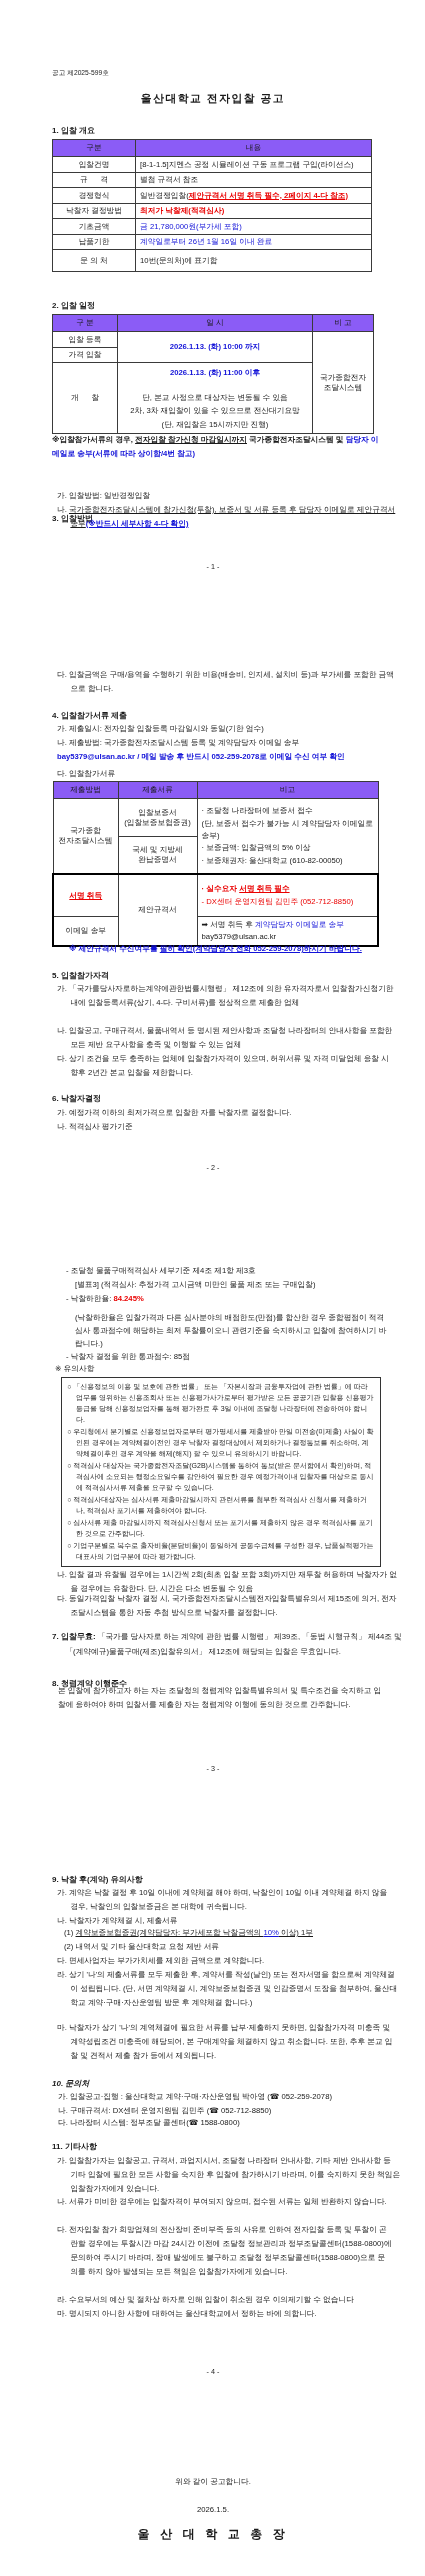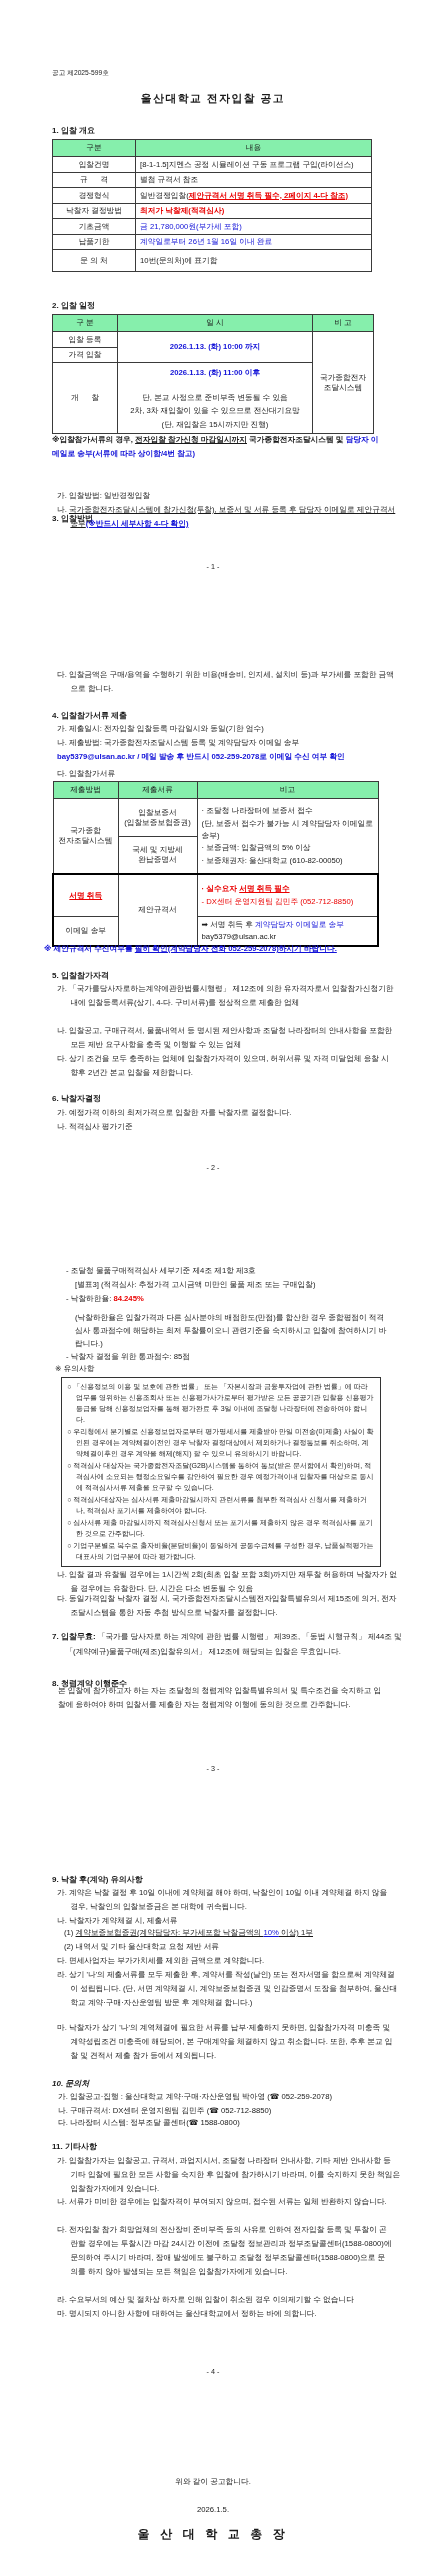--- a/index.html
+++ b/index.html
@@ -16,21 +16,21 @@
   .hang2{padding-left:15.5px;text-indent:-15.5px;}
   .pgnum{font-size:7.2px;color:#222;}
   .b{font-weight:bold;}
   .u{text-decoration:underline;}
   .blue{color:#1212d8;}
   .red{color:#ea0000;}
   .pre{white-space:pre-wrap;}
   table{border-collapse:collapse;font-size:7.7px;table-layout:fixed;}
   .doc-table{border:1px solid #222;}
   .doc-table th,.doc-table td{border:0.5px solid #3a3a3a;padding:1.5px 4.1px;vertical-align:middle;}
-  .doc-table thead th{background:#86efac;font-weight:normal;height:13.4px;text-align:center;}
+  .doc-table thead th{background:#8b5cf6;font-weight:normal;height:13.4px;text-align:center;}
   .lab{text-align:center;}
   .val{text-align:left;padding-left:6.2px;}
   .notebox{border:1px solid #333;font-size:7px;line-height:11px;padding:3.1px 5.2px;}
   .notebox p{margin:0 0 1px 0;padding-left:8.8px;text-indent:-8.8px;}
   .bt4{border-top:2.1px solid #000 !important;}
   .bb4{border-bottom:2.1px solid #000 !important;}
   .bl4{border-left:2.1px solid #000 !important;}
   .br4{border-right:2.1px solid #000 !important;}
   .remark-cell{line-height:12.4px;}
 </style>
@@ -107,21 +107,21 @@
       <td class="lab pre" rowspan="3">국가종합전자
 조달시스템</td>
     </tr>
     <tr style="height:15.5px;">
       <td class="lab">가격 입찰</td>
     </tr>
     <tr style="height:71px;">
       <td class="lab pre">개      찰</td>
       <td class="lab">
         <div class="blue b" style="margin:2.1px 0 13.4px 0;">2026.1.13. (화) 11:00 이후</div>
-        <div class="pre" style="line-height:13.4px;">단, 본교 사정으로 준비부족 변동될 수 있음
+        <div class="pre" style="line-height:13.4px;">단, 본교 사정으로 대상자는 변동될 수 있음
 2차, 3차 재입찰이 있을 수 있으므로 전산대기요망
 (단, 재입찰은 15시까지만 진행)</div>
       </td>
     </tr>
   </tbody>
 </table>
 
 <p class="abs item b" style="top:433px;left:52px;width:330px;"><span>※입찰참가서류의 경우, </span><span class="u">전자입찰 참가신청 마감일시까지</span><span> 국가종합전자조달시스템 및 </span><span class="blue">담당자 이메일로 송부(서류에 따라 상이함/4번 참고)</span></p>
 
 <p class="abs h" style="top:477px;left:52px;margin-top:36px;">3. 입찰방법</p>
@@ -171,21 +171,21 @@
       <td class="lab bt4 bb4" rowspan="2">제안규격서</td>
       <td class="remark-cell bt4 br4"><span class="red b">· 실수요자 </span><span class="red b u">서명 취득 필수</span><br><span class="red">- DX센터 운영지원팀 김민주 (052-712-8850)</span></td>
     </tr>
     <tr style="height:23px;">
       <td class="lab bl4 bb4">이메일 송부</td>
       <td class="remark-cell br4 bb4"><span>➡ 서명 취득 후 </span><span class="blue">계약담당자 이메일로 송부</span><br><span>bay5379@ulsan.ac.kr</span></td>
     </tr>
   </tbody>
 </table>
 
-<p class="abs item blue b" style="top:942px;left:44px;width:335px;"><span>※ 제안규격서 수신여부를 </span><span class="u">필히 확인(계약담당자 전화 052-259-2078)하시기 바랍니다.</span></p>
+<p class="abs item blue b" style="top:942px;left:69px;width:335px;"><span>※ 제안규격서 수신여부를 </span><span class="u">필히 확인(계약담당자 전화 052-259-2078)하시기 바랍니다.</span></p>
 
 <p class="abs h" style="top:970px;left:52px;">5. 입찰참가자격</p>
 <p class="abs item hang" style="top:982px;left:57px;width:330px;">가. 「국가를당사자로하는계약에관한법률시행령」 제12조에 의한 유자격자로서 입찰참가신청기한 내에 입찰등록서류(상기, 4-다. 구비서류)를 정상적으로 제출한 업체</p>
 <p class="abs item hang" style="top:1024px;left:57px;width:325px;">나. 입찰공고, 구매규격서, 물품내역서 등 명시된 제안사항과 조달청 나라장터의 안내사항을 포함한 모든 제반 요구사항을 충족 및 이행할 수 있는 업체</p>
 <p class="abs item hang" style="top:1052px;left:57px;width:325px;">다. 상기 조건을 모두 충족하는 업체에 입찰참가자격이 있으며, 허위서류 및 자격 미달업체 응찰 시 향후 2년간 본교 입찰을 제한합니다.</p>
 
 <p class="abs h" style="top:1093px;left:52px;">6. 낙찰자결정</p>
 <p class="abs item hang" style="top:1106px;left:57px;width:325px;">가. 예정가격 이하의 최저가격으로 입찰한 자를 낙찰자로 결정합니다.</p>
 <p class="abs item hang" style="top:1120px;left:57px;width:325px;">나. 적격심사 평가기준</p>
 

